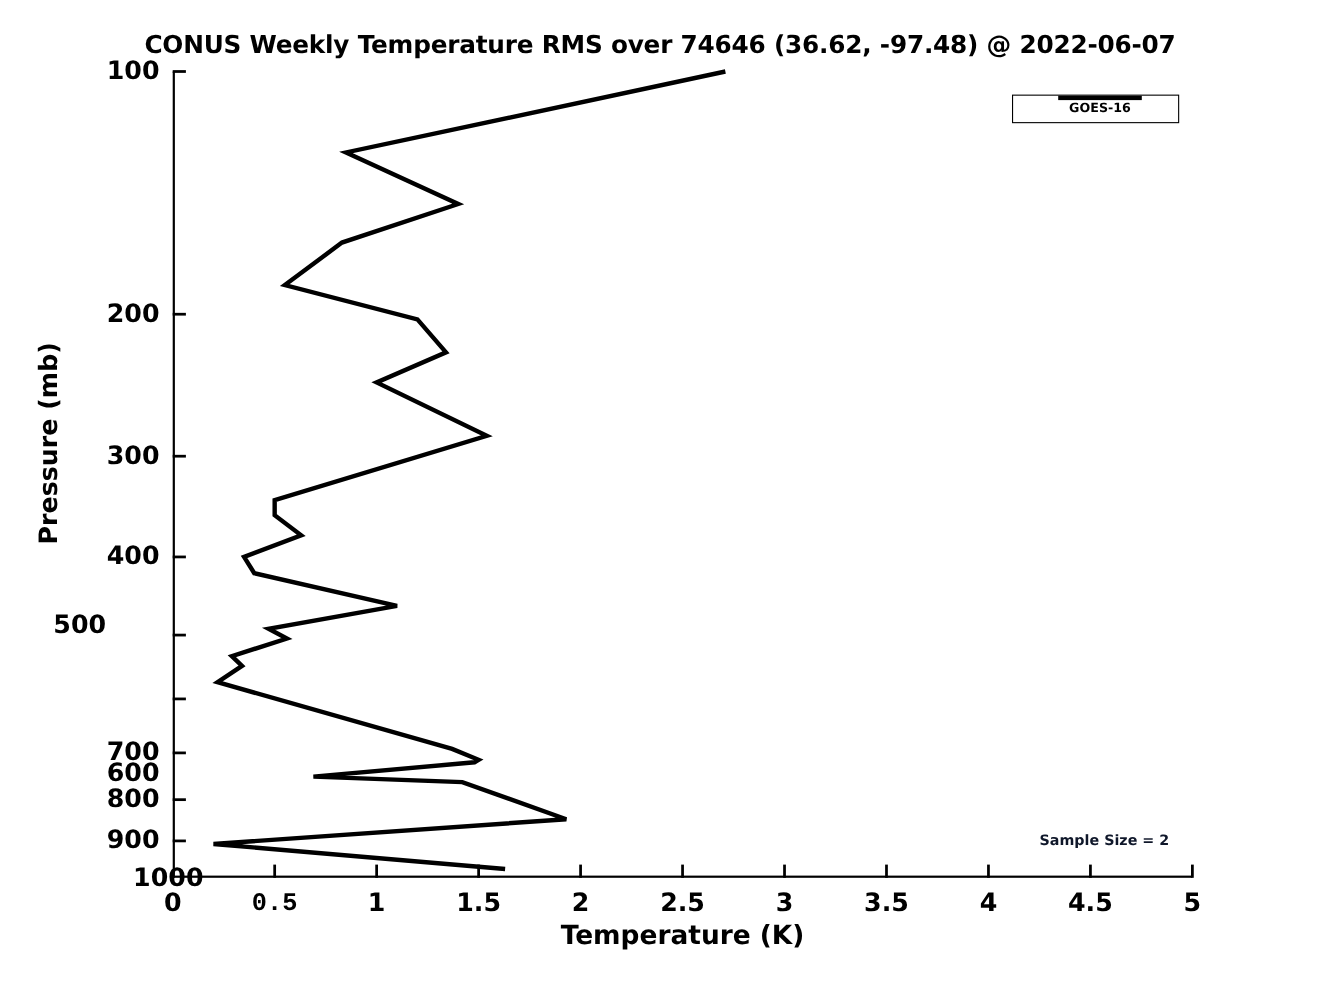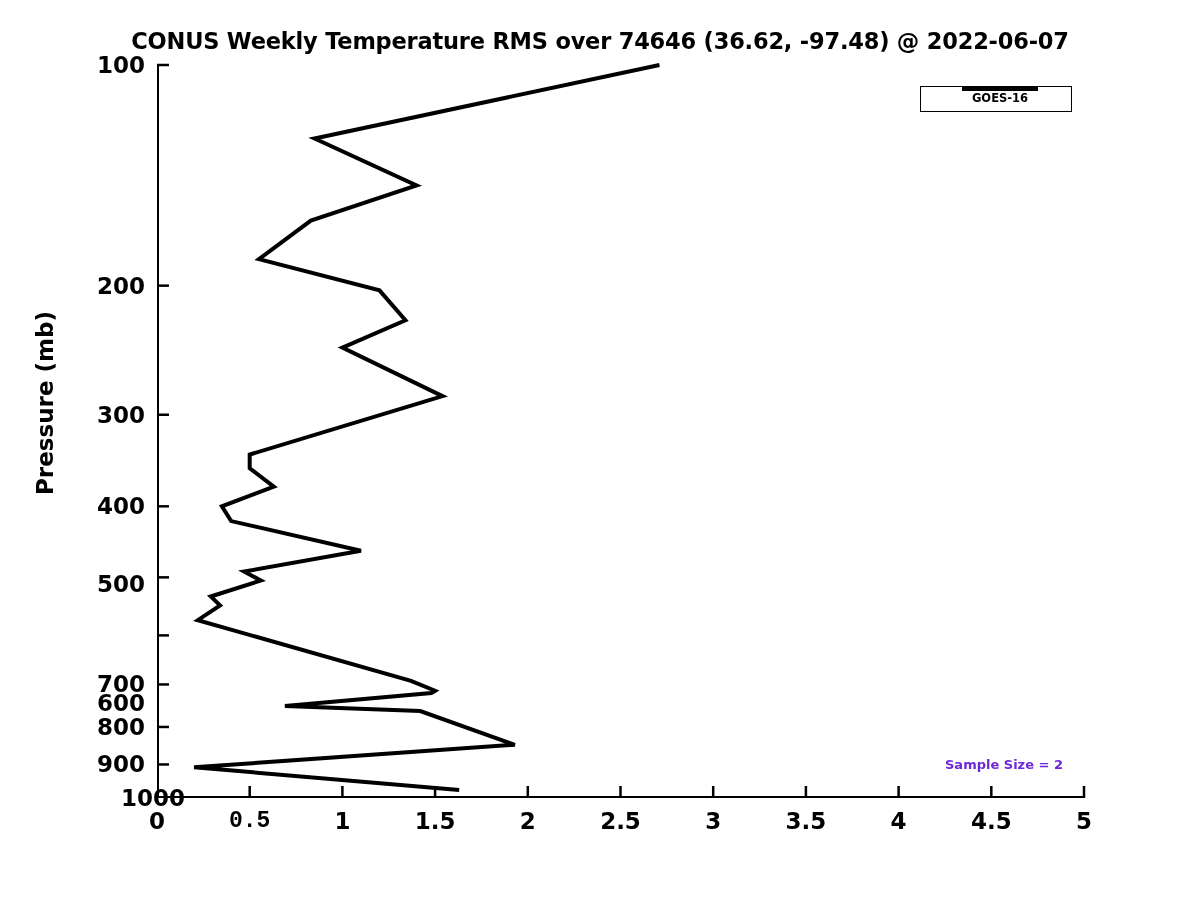--- a/index.html
+++ b/index.html
@@ -71,21 +71,21 @@
     width:76px;height:0;border-top:4px solid #000;
     margin-left:7px;
   }
   #legend-label{
     font-size:11.5px;font-weight:bold;color:#000;
     margin-left:8px;white-space:nowrap;
   }
 
   #sample-size{
     position:absolute;left:945px;top:757px;
-    font-size:13px;font-weight:bold;color:#6d28d9;
+    font-size:13px;font-weight:bold;color:#0f172a;
     white-space:nowrap;
   }
 </style>
 </head>
 <body>
 
 <div id="root">
 
   <div id="chart-title">CONUS Weekly Temperature RMS over 74646 (36.62, -97.48) @ 2022-06-07</div>
 
@@ -118,21 +118,21 @@
     <g id="series-layer">
         <polyline points="659.43,65.00 314.59,138.57 416.56,185.47 310.88,220.53 258.97,259.11 379.48,290.39 405.44,320.31 342.40,347.65 442.52,396.16 249.70,454.57 249.70,468.32 273.80,486.61 221.89,506.31 231.16,521.08 360.94,550.80 244.14,571.56 260.82,580.51 210.77,596.49 220.04,605.36 197.79,620.17 411.00,680.80 435.10,690.76 431.39,692.98 284.93,706.00 420.27,711.05 514.82,744.76 194.08,767.28 459.20,789.94" fill="none" stroke="#000000" stroke-width="4" stroke-linejoin="miter" stroke-linecap="butt"></polyline>
       </g>
   </svg>
 
   <div id="ytick-labels">
       <div class="ytick-label" style="top: 65px; left: 0px; width: 145px;">100</div>
       <div class="ytick-label" style="top: 285.655px; left: 0px; width: 145px;">200</div>
       <div class="ytick-label" style="top: 414.73px; left: 0px; width: 145px;">300</div>
       <div class="ytick-label" style="top: 506.31px; left: 0px; width: 145px;">400</div>
-      <div class="ytick-label" style="top: 584px; left: 0px; width: 145px;">500</div>
+      <div class="ytick-label" style="top: 568px; left: 0px; width: 145px; text-align: center;">500</div>
       <div class="ytick-label" style="top: 655px; left: 0px; width: 145px; margin-top: 48px;">600</div>
       <div class="ytick-label" style="top: 684.457px; left: 0px; width: 145px;">700</div>
       <div class="ytick-label" style="top: 726.965px; left: 0px; width: 145px;">800</div>
       <div class="ytick-label" style="top: 764.46px; left: 0px; width: 145px;">900</div>
       <div class="ytick-label" style="top: 798px; left: 16px; width: 145px; margin-left: 24px;">1000</div>
     </div>
   <div id="xtick-labels">
       <div class="xtick-label" style="left: 157px; top: 808px;">0</div>
       <div class="xtick-label" style="left: 249.7px; top: 808px; font-family: Liberation Mono, monospace;">0.5</div>
       <div class="xtick-label" style="left: 342.4px; top: 808px;">1</div>
@@ -140,20 +140,21 @@
       <div class="xtick-label" style="left: 527.8px; top: 808px;">2</div>
       <div class="xtick-label" style="left: 620.5px; top: 808px;">2.5</div>
       <div class="xtick-label" style="left: 713.2px; top: 808px;">3</div>
       <div class="xtick-label" style="left: 805.9px; top: 808px;">3.5</div>
       <div class="xtick-label" style="left: 898.6px; top: 808px;">4</div>
       <div class="xtick-label" style="left: 991.3px; top: 808px;">4.5</div>
       <div class="xtick-label" style="left: 1084px; top: 808px;">5</div>
     </div>
 
   <div id="ylabel">Pressure (mb)</div>
+  <div id="xlabel">Temperature (K)</div>
 
   <div id="legend-box">
     <div id="legend-swatch"></div>
     <div id="legend-label">GOES-16</div>
   </div>
 
   <div id="sample-size">Sample Size = 2</div>
 
 </div>
 

